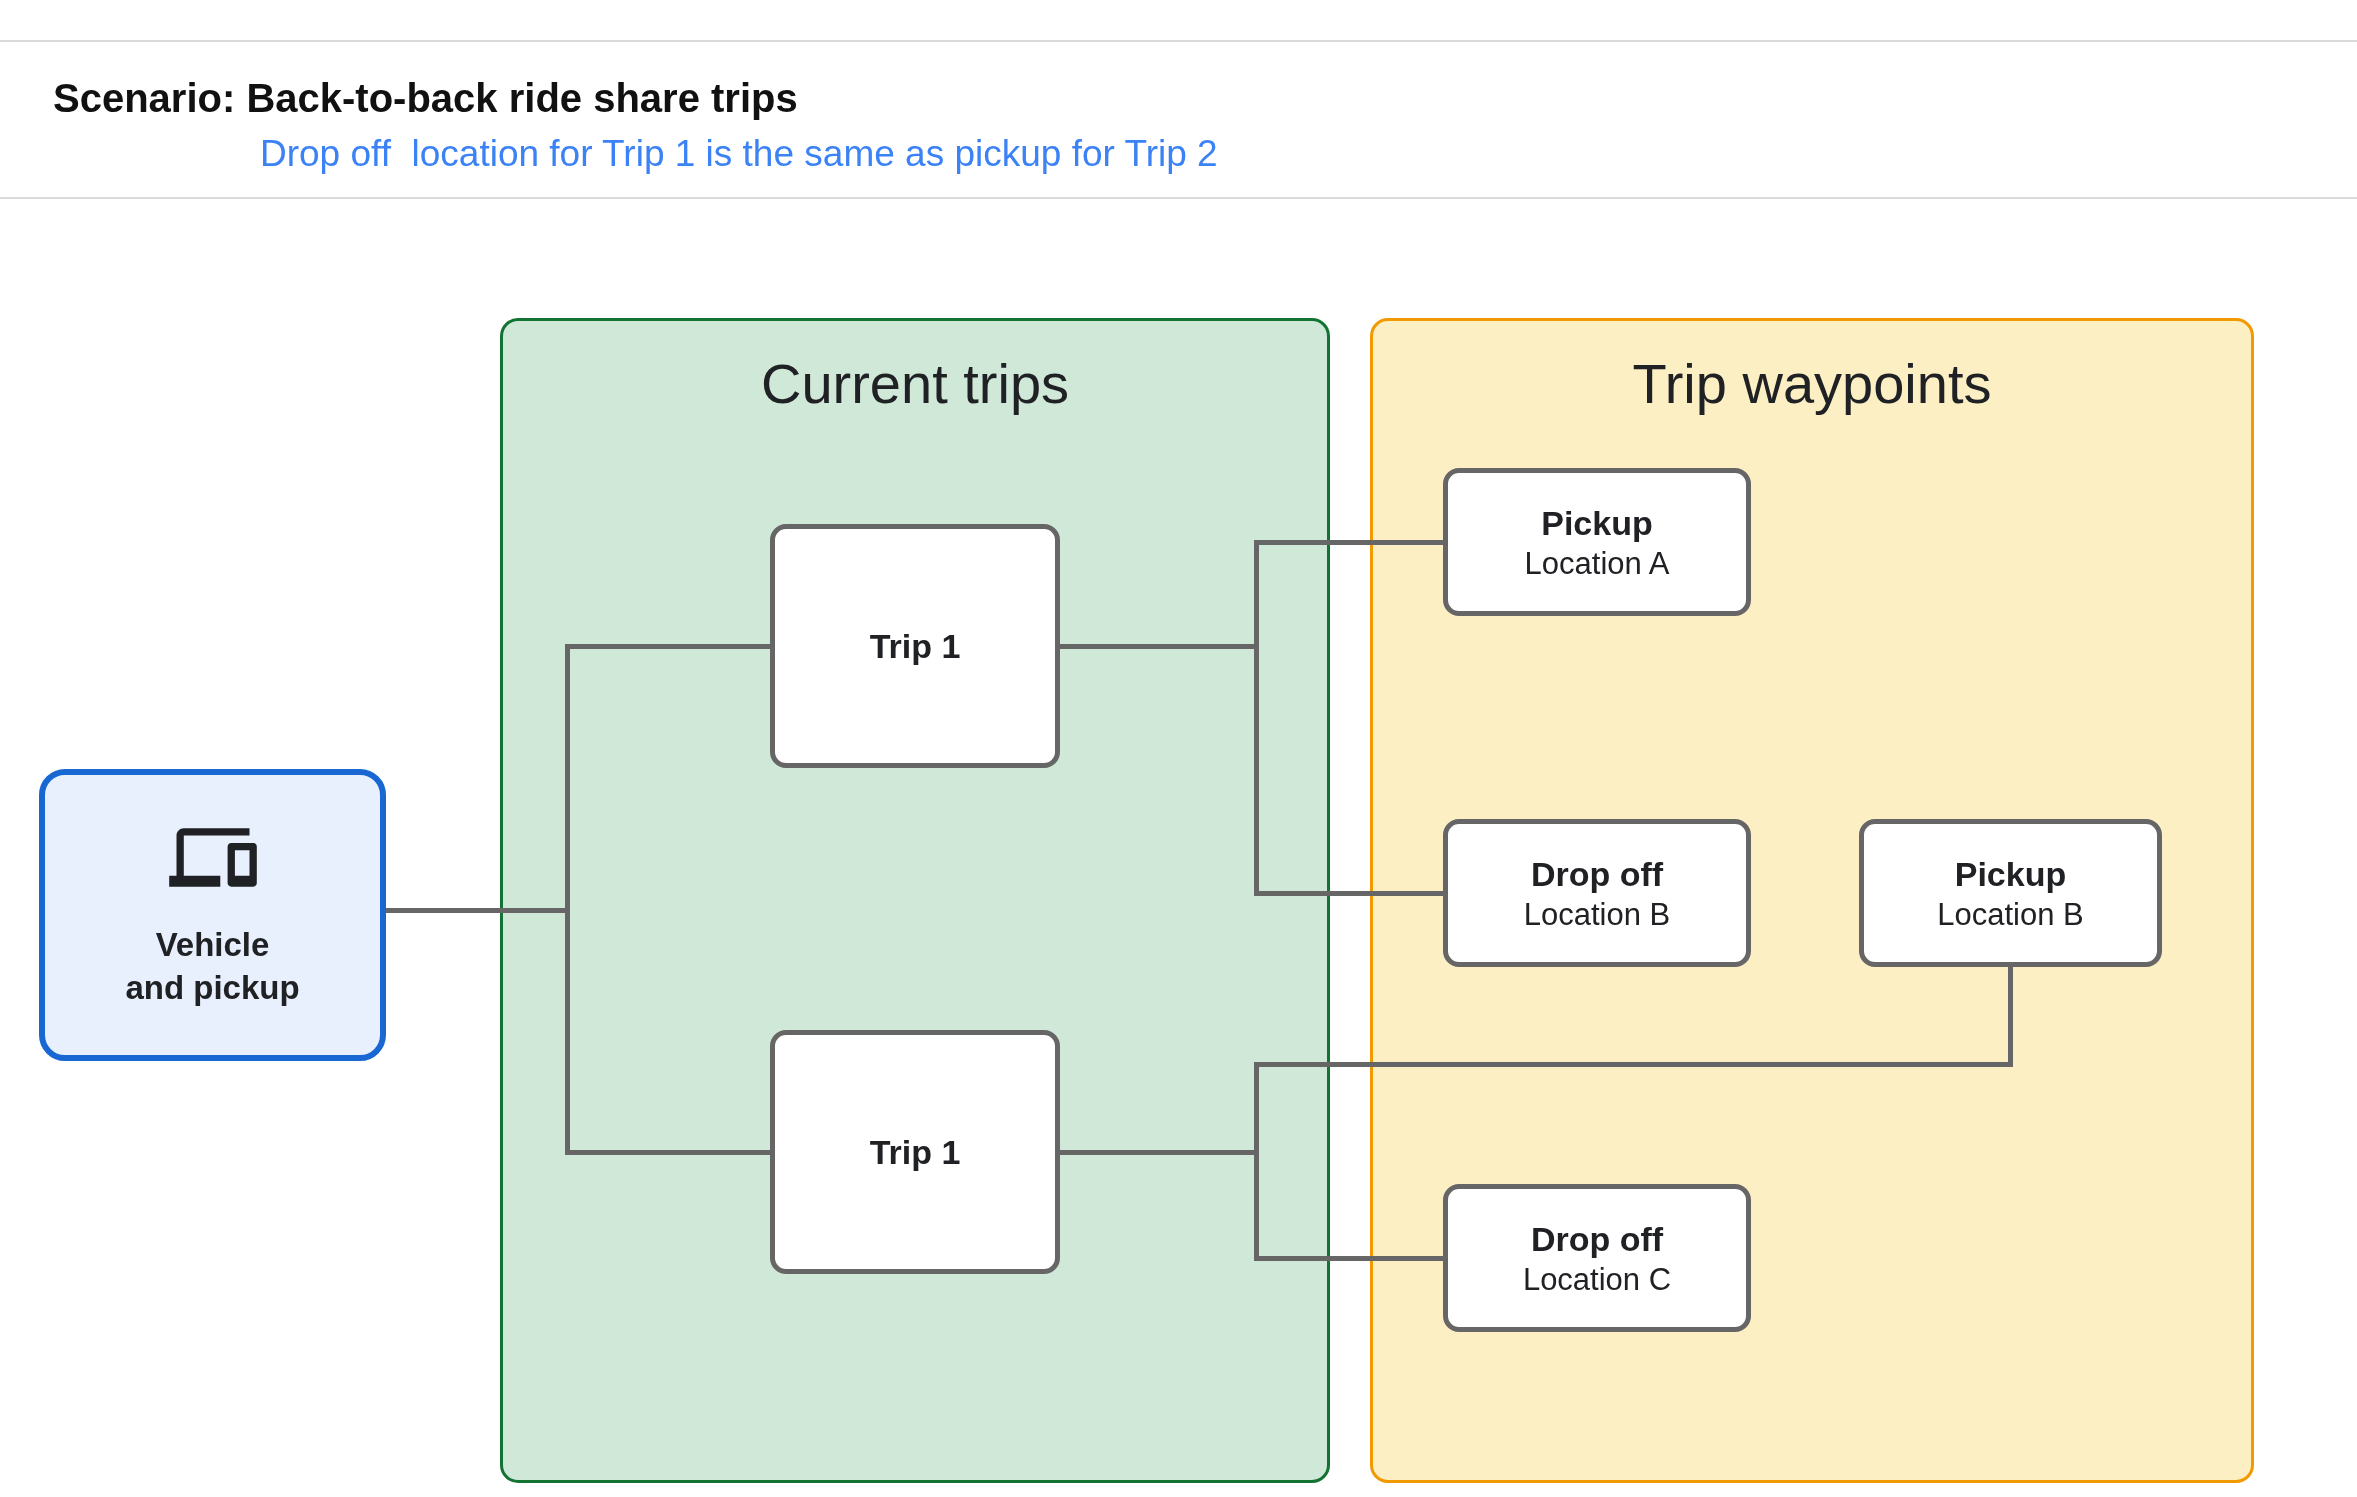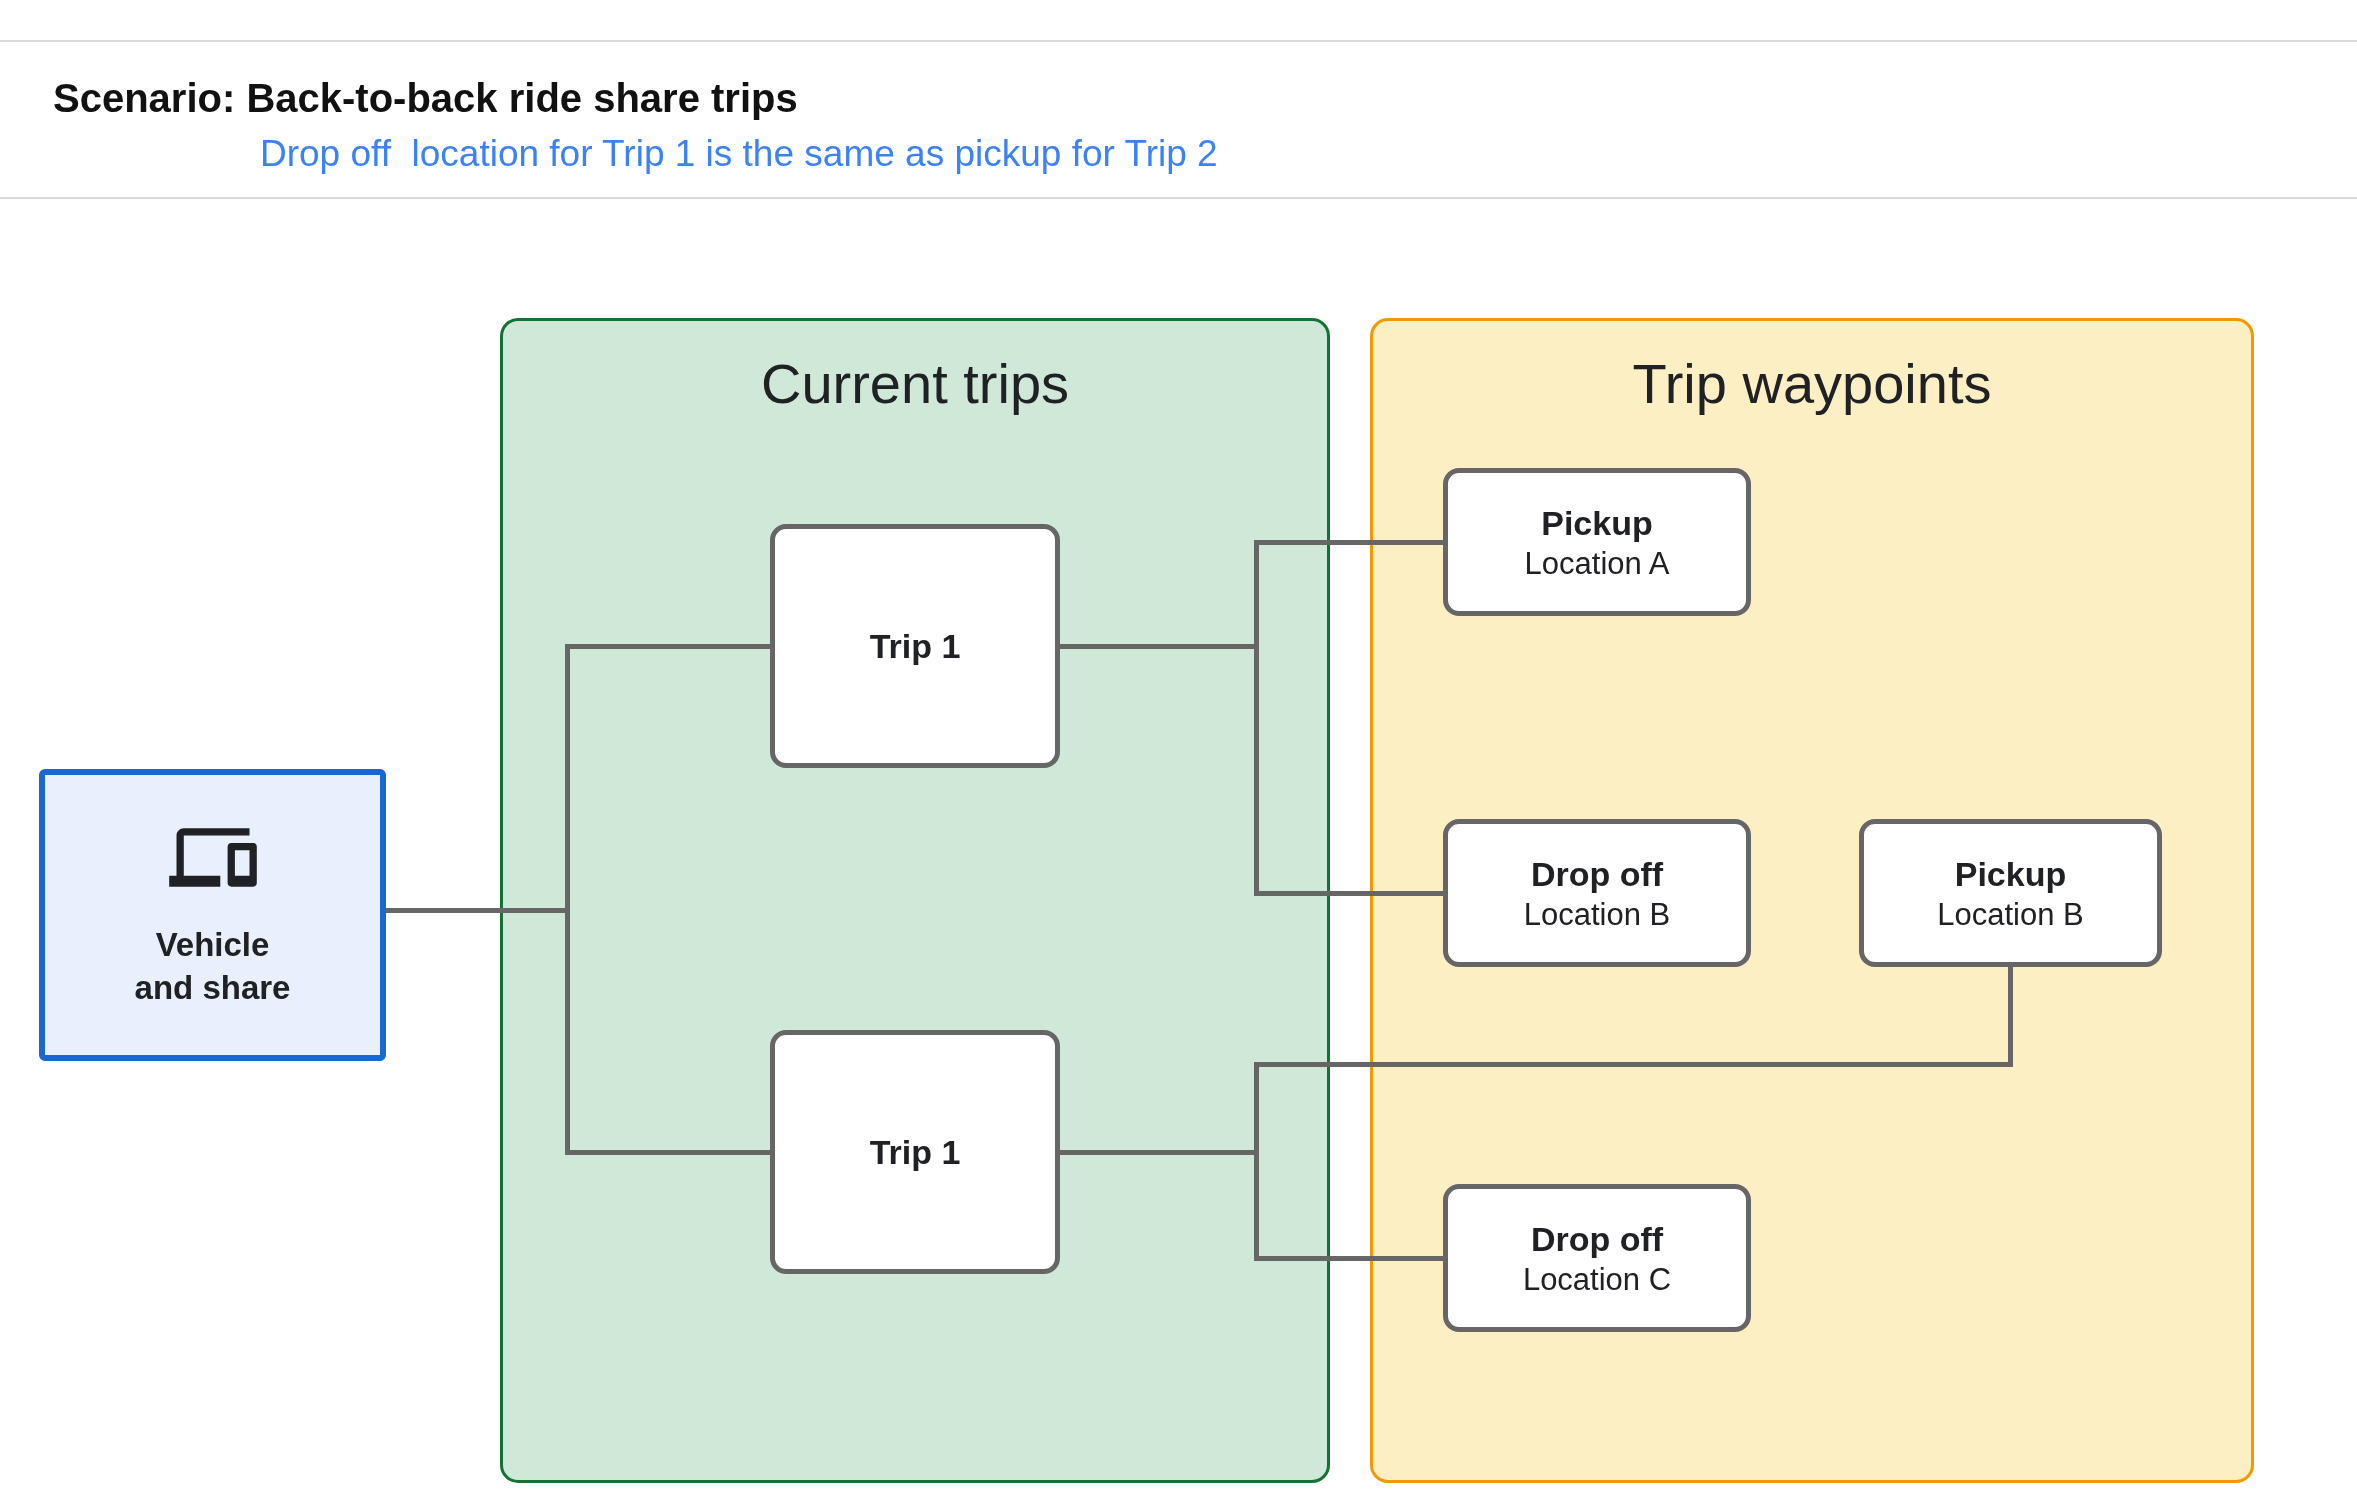--- a/index.html
+++ b/index.html
@@ -35,21 +35,21 @@
   .trip.t1{top:524px;}
   .trip.t2{top:1030px;}
 
   .wp{width:308px;height:148px;}
   .wp.a{left:1443px;top:468px;}
   .wp.b1{left:1443px;top:819px;}
   .wp.b2{left:1859px;top:819px;width:303px;}
   .wp.c{left:1443px;top:1184px;}
 
   .vehicle{left:39px;top:769px;width:347px;height:292px;background:#e8f0fe;
-           border:6px solid #1967d2;border-radius:6px;}
+           border:6px solid #1967d2;border-radius:26px;}
   .vehicle .icon{margin-bottom:30px;line-height:0;}
   .vehicle .label{font-size:33px;}
 </style>
 </head>
 <body>
 
 <div class="stage">
 
   <div class="divider top"></div>
   <div class="page-title">Scenario: Back-to-back ride share trips</div>
@@ -79,21 +79,21 @@
   <div class="conn v" style="left:2008px;top:967px;height:100px;"></div>
   <div class="conn h" style="left:1254px;top:1256px;width:194px;"></div>
 
   <div class="node vehicle">
     <span class="icon">
       <svg width="88" height="73" viewBox="0 2 24 20" aria-hidden="true">
         <path fill="#202124" d="M4 6h18V4H4c-1.1 0-2 .9-2 2v11H0v3h14v-3H4V6zm19 2h-6c-.55 0-1 .45-1 1v10c0 .55.45 1 1 1h6c.55 0 1-.45 1-1V9c0-.55-.45-1-1-1zm-1 9h-4v-7h4v7z"></path>
       </svg>
     </span>
     <div class="label">Vehicle</div>
-    <div class="label">and share</div>
+    <div class="label">and pickup</div>
   </div>
 
   <div class="node trip t1">
     <div class="label">Trip 1</div>
   </div>
   <div class="node trip t2">
     <div class="label">Trip 1</div>
   </div>
 
   <div class="node wp a">

